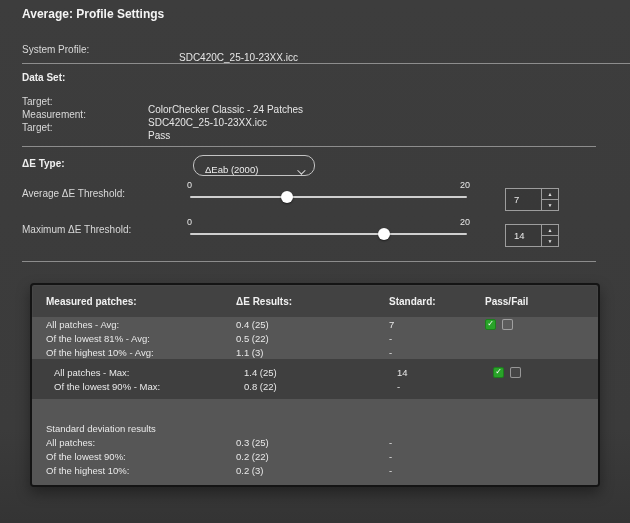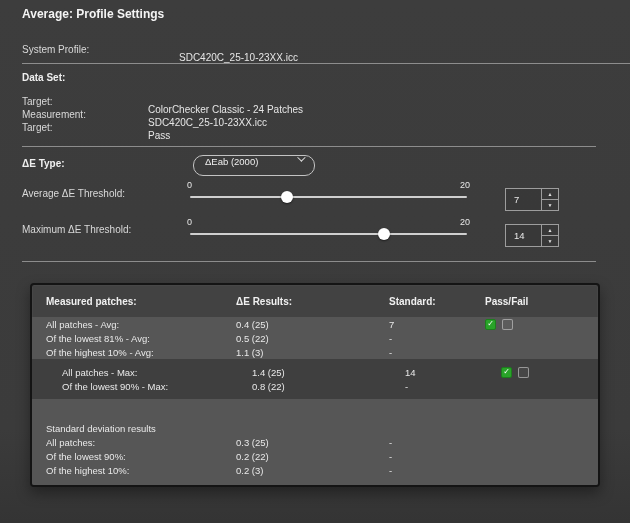--- a/index.html
+++ b/index.html
@@ -20,21 +20,21 @@
   .val { color:#e6e6e6;margin-top:8px; }
   .divider { height:1px; background:#8d8d8d; }
   .d1 { left:22px; top:63px; width:608px; }
   .d2 { left:22px; top:146px; width:574px; }
   .d3 { left:22px; top:261px; width:574px; }
 
   
   .dropdown {
     left:193px; top:155px; width:122px; height:21px;
     border:1px solid #c3c3c3; border-radius:10px;
-    display:flex; align-items:flex-start; justify-content:space-between;
+    display:flex; align-items:flex-end; justify-content:space-between;
     padding:0 11px; font-size:9.5px; color:#eee; cursor:pointer;
   }
   .chev {
     width:6px; height:6px; border-right:1.5px solid #dcdcdc; border-bottom:1.5px solid #dcdcdc;
     transform:rotate(45deg) translateY(-2px);
   }
 
   
   .slider { width:277px; height:28px; }
   .sl-avg { left:190px; top:180px; }
@@ -70,21 +70,21 @@
   }
   .thead, .trow {
     display:grid; grid-template-columns:190px 153px 96px auto;
     padding-left:14px; align-items:center;
   }
   .thead { height:32px; font-weight:bold; font-size:10px; color:#f0f0f0; }
   .band { font-size:9.5px; color:#e9e9e9; }
   .band-light { background:#565656; }
   .band-dark  { background:#3f3f3f; }
   .b1 { padding:0 0; }
-  .b2 { padding:6px 16px; }
+  .b2 { padding:6px 8px; }
   .b3 { padding:22px 0; }
   .trow { height:14px; }
   .cbpair { display:flex; gap:6px; align-items:center; }
   .cb { width:11px; height:11px; border-radius:2px; display:flex; align-items:center; justify-content:center; cursor:pointer; }
   .cb-on { background:#29a329; border:1px solid #1d7d1d; color:#fff; font-size:8px; font-weight:bold; line-height:1; }
   .cb-off { border:1px solid rgba(205,205,205,.6); background:rgba(255,255,255,.04); }
 </style>
 </head>
 <body>
 

